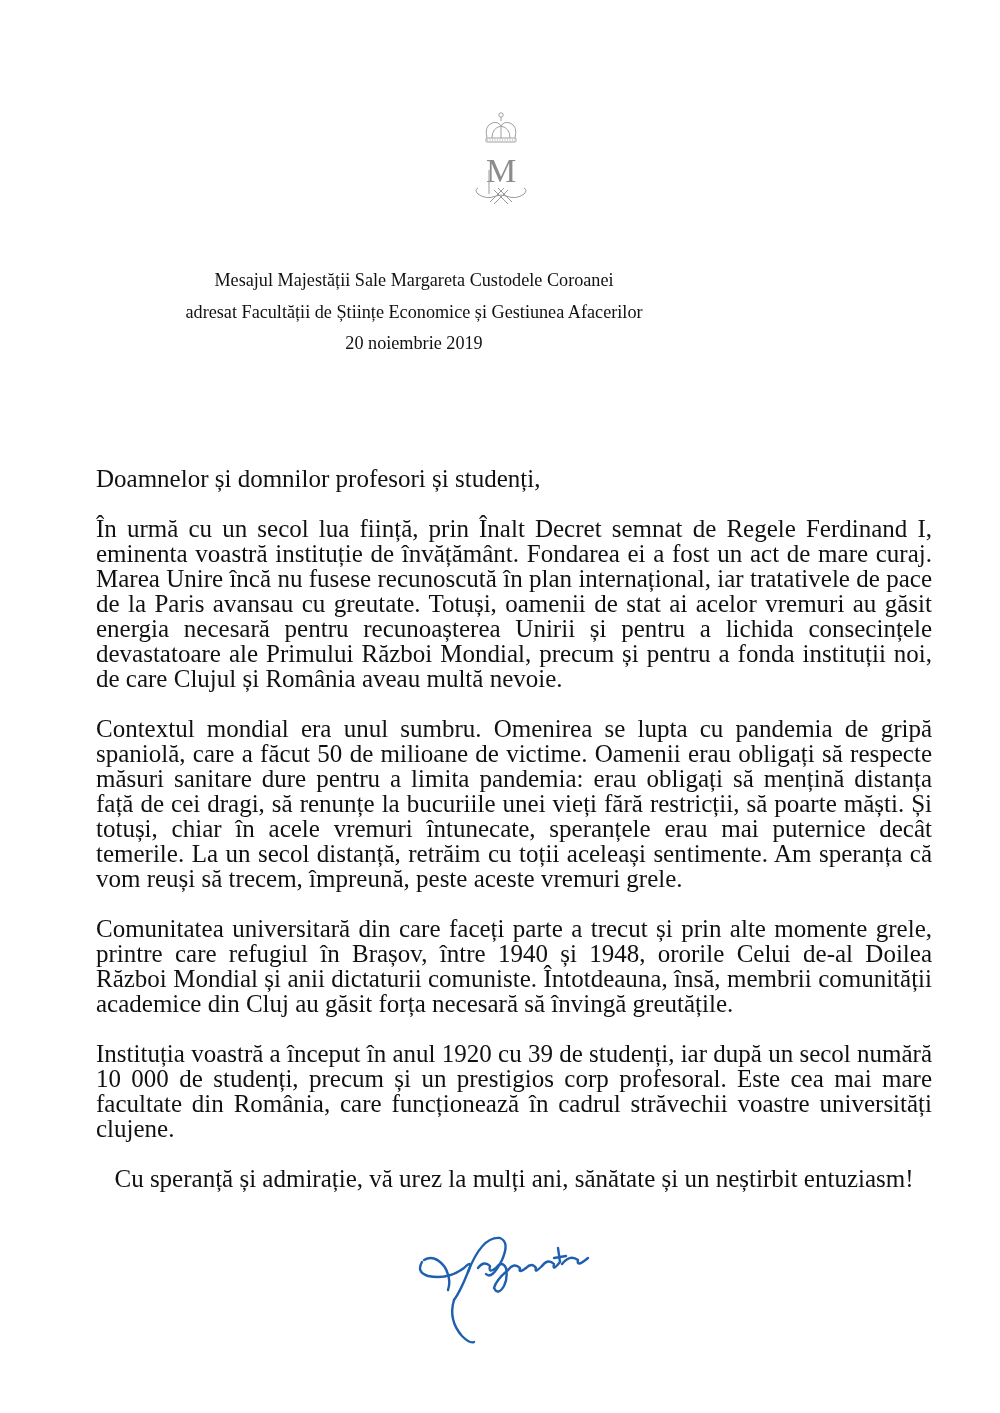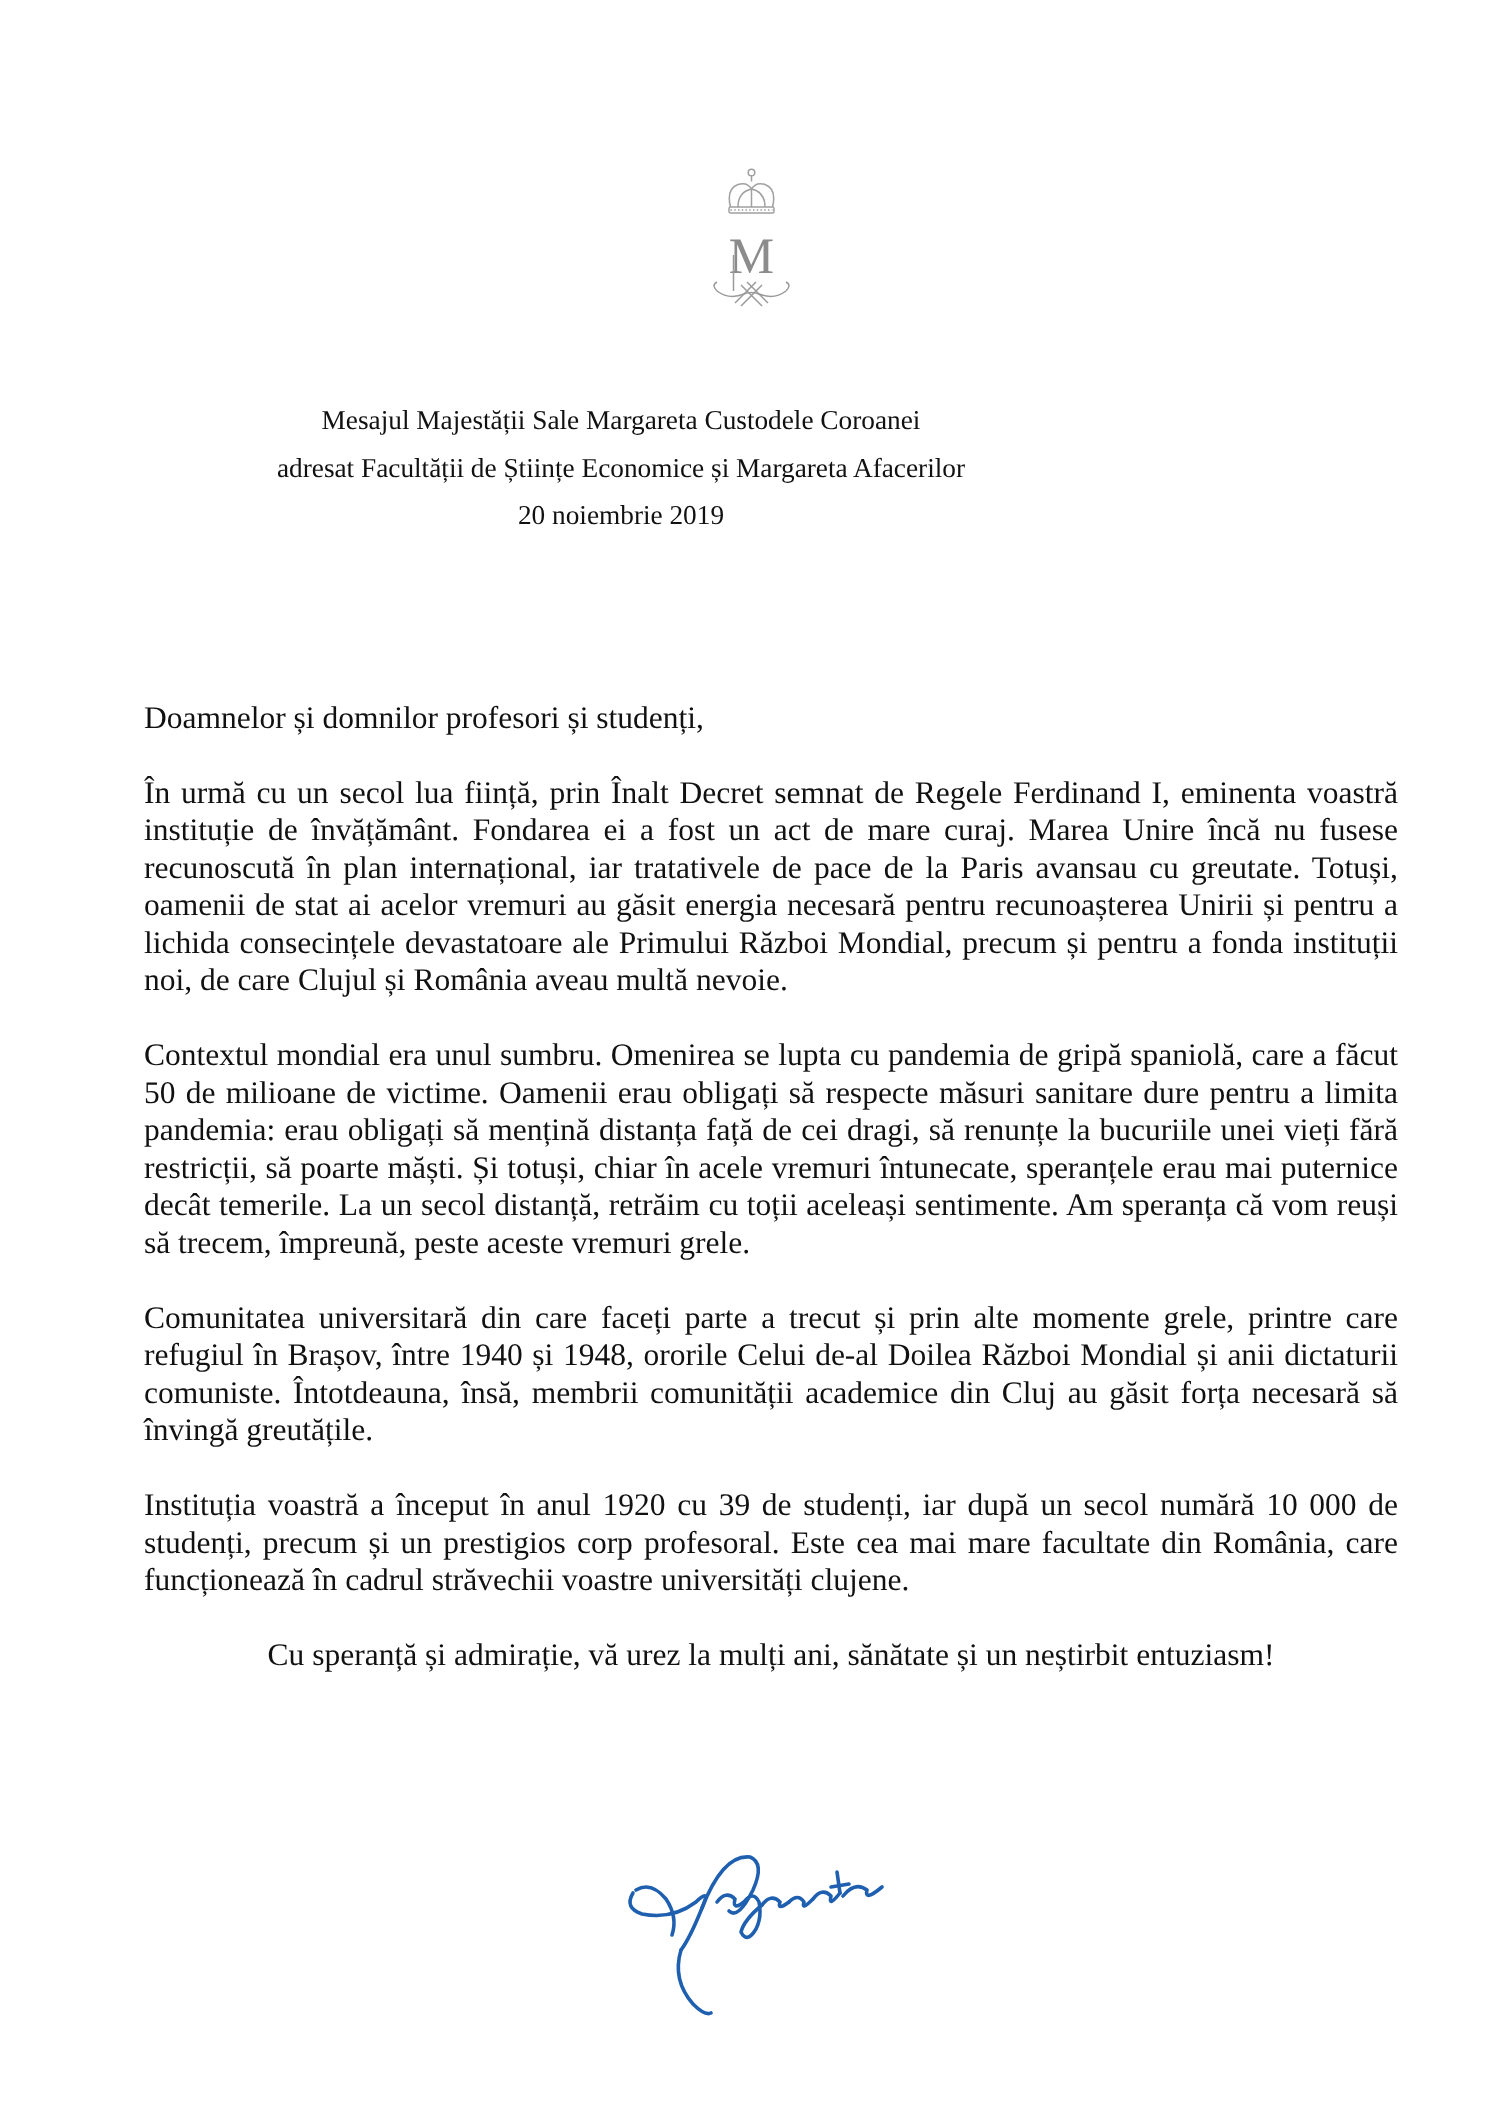--- a/index.html
+++ b/index.html
@@ -30,21 +30,21 @@
       text-align: center;
       font-size: 18.2px;
       line-height: 31.5px;
     }
     .header div { white-space: nowrap; }
     .body-text {
       position: absolute;
       left: 96px;
       top: 466px;
       width: 836px;
-      font-size: 21px;
+      font-size: 25px;
       line-height: 25px;
     }
     .body-text p {
       margin: 0 0 25px 0;
       text-align: justify;
     }
     .body-text p.salutation { text-align: left; }
     .body-text p.closing { text-align: center; }
     .signature {
       position: absolute;
@@ -77,21 +77,21 @@
       <path d="M22 84 Q18 80 22 78"></path>
       <path d="M68 84 Q72 80 68 78"></path>
       <path d="M38 80 L52 94 M42 78 L56 92 M52 80 L38 94 M48 78 L34 92"></path>
       <path d="M33 60 L33 84"></path>
     </g>
   </svg>
 </div>
 
 <div class="header">
   <div>Mesajul Majestății Sale Margareta Custodele Coroanei</div>
-  <div>adresat Facultății de Științe Economice și Margareta Afacerilor</div>
+  <div>adresat Facultății de Științe Economice și Gestiunea Afacerilor</div>
   <div>20 noiembrie 2019</div>
 </div>
 
 <div class="body-text">
   <p class="salutation">Doamnelor și domnilor profesori și studenți,</p>
   <p>În urmă cu un secol lua ființă, prin Înalt Decret semnat de Regele Ferdinand I, eminenta voastră instituție de învățământ. Fondarea ei a fost un act de mare curaj. Marea Unire încă nu fusese recunoscută în plan internațional, iar tratativele de pace de la Paris avansau cu greutate. Totuși, oamenii de stat ai acelor vremuri au găsit energia necesară pentru recunoașterea Unirii și pentru a lichida consecințele devastatoare ale Primului Război Mondial, precum și pentru a fonda instituții noi, de care Clujul și România aveau multă nevoie.</p>
   <p>Contextul mondial era unul sumbru. Omenirea se lupta cu pandemia de gripă spaniolă, care a făcut 50 de milioane de victime. Oamenii erau obligați să respecte măsuri sanitare dure pentru a limita pandemia: erau obligați să mențină distanța față de cei dragi, să renunțe la bucuriile unei vieți fără restricții, să poarte măști. Și totuși, chiar în acele vremuri întunecate, speranțele erau mai puternice decât temerile. La un secol distanță, retrăim cu toții aceleași sentimente. Am speranța că vom reuși să trecem, împreună, peste aceste vremuri grele.</p>
   <p>Comunitatea universitară din care faceți parte a trecut și prin alte momente grele, printre care refugiul în Brașov, între 1940 și 1948, ororile Celui de-al Doilea Război Mondial și anii dictaturii comuniste. Întotdeauna, însă, membrii comunității academice din Cluj au găsit forța necesară să învingă greutățile.</p>
   <p>Instituția voastră a început în anul 1920 cu 39 de studenți, iar după un secol numără 10 000 de studenți, precum și un prestigios corp profesoral. Este cea mai mare facultate din România, care funcționează în cadrul străvechii voastre universități clujene.</p>
   <p class="closing">Cu speranță și admirație, vă urez la mulți ani, sănătate și un neștirbit entuziasm!</p>

